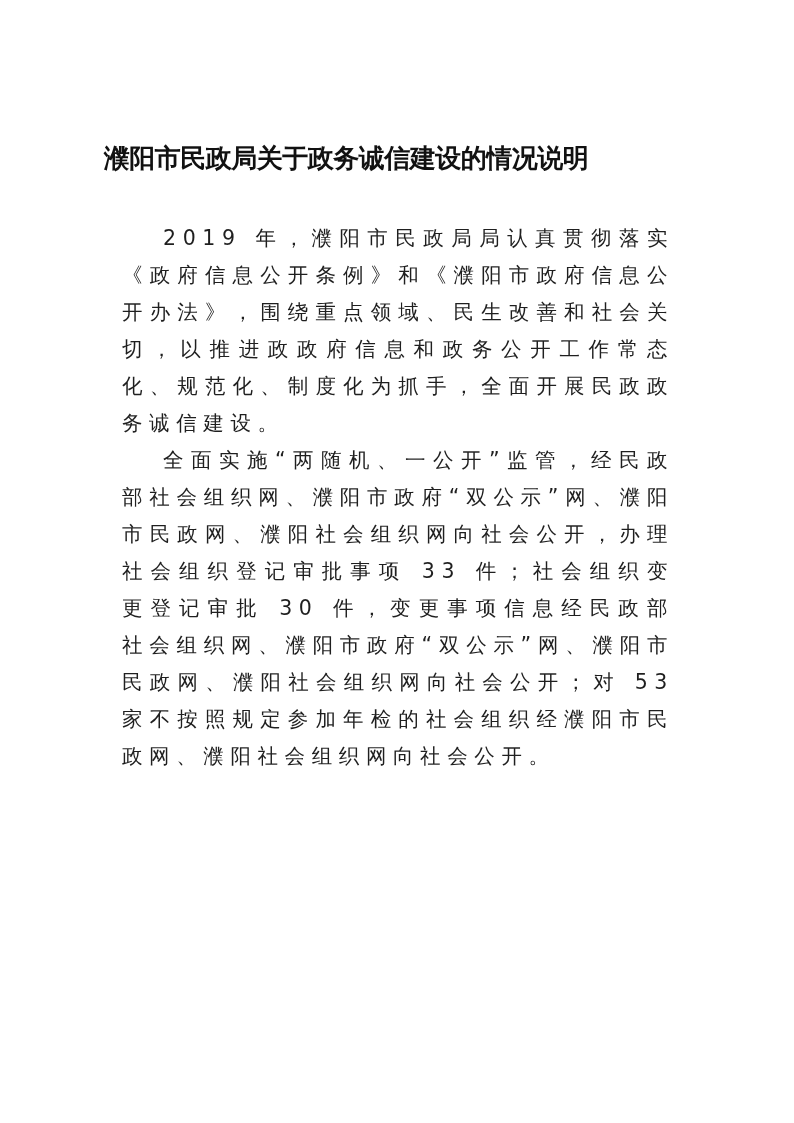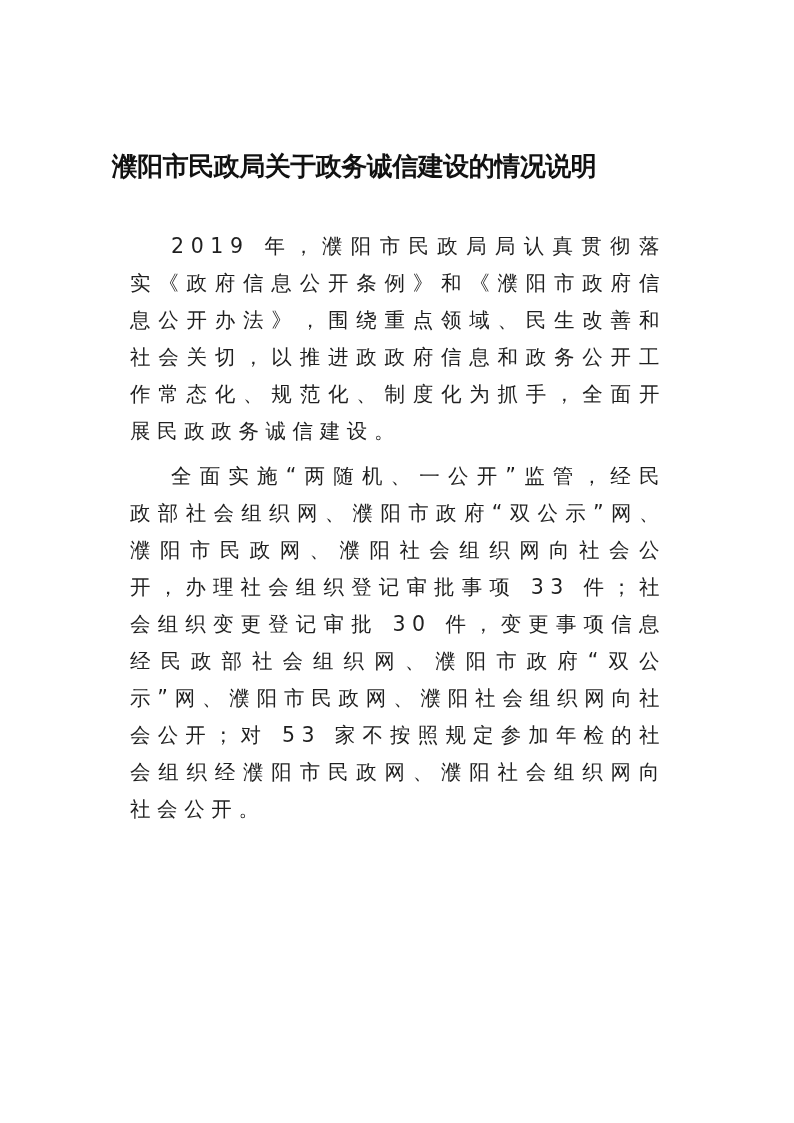--- a/index.html
+++ b/index.html
@@ -26,35 +26,35 @@
       left: 0;
       top: 138px;
       width: 692px;
       text-align: center;
       font-family: "DejaVu Serif", "Liberation Serif", serif;
       font-weight: bold;
       font-size: 26px;
       letter-spacing: -0.5px;
       line-height: 40px;
       color: #111111;
-      margin: 8px;
+      margin: 0;
     }
     .body {
       position: absolute;
       left: 122px;
       top: 220px;
       width: 552px;
       font-family: "DejaVu Sans", "Liberation Sans", sans-serif;
       font-size: 20.5px;
       line-height: 37px;
       letter-spacing: 6.6px;
       color: #1f1f1f;
     }
     .para {
-      margin: 8px;
+      margin: 0;
       text-indent: 41px;
       text-align: justify;
       text-align-last: left;
       word-break: break-all;
     }
   </style>
 </head>
 <body>
 
 <div class="page">

